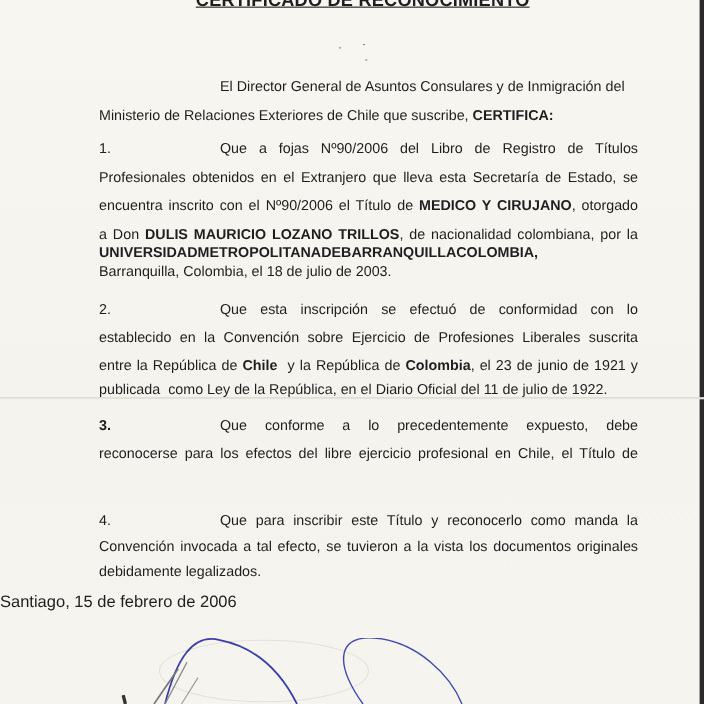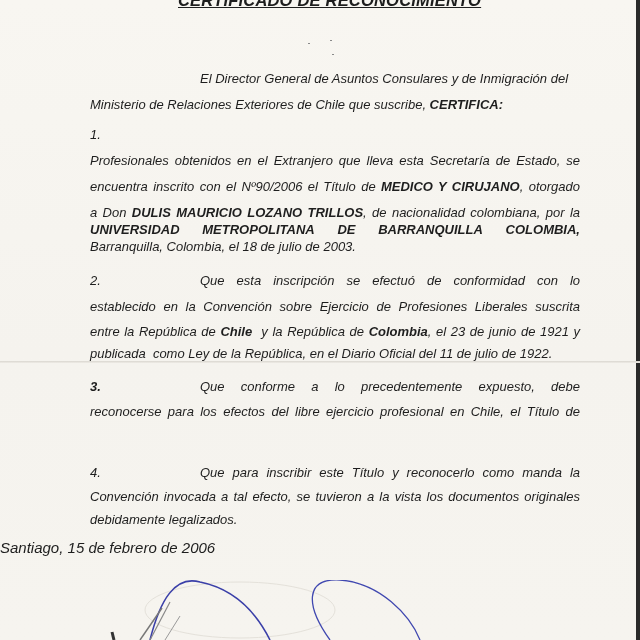--- a/index.html
+++ b/index.html
@@ -6,21 +6,20 @@
   body {
     width: 640px; height: 640px; overflow: hidden;
     background: #f7f5f0;
     font-family: "Liberation Sans", sans-serif;
     color: #1e1e1e;
     position: relative;
   }
   .page {
     position: absolute; inset: 0;
     background: linear-gradient(180deg, #f8f6f1 0%, #f5f3ee 55%, #f6f4ef 100%);
-    font-style: italic;
   }
   .fold {
     position: absolute; left: 0; right: 0; top: 361px; height: 2px;
     background: linear-gradient(180deg, #d9d6cf, #efece6);
   }
   .right-edge {
     position: absolute; top: 0; bottom: 0; right: 0; width: 4px;
     background: #2a2a2a;
   }
   .title {
@@ -56,24 +55,25 @@
   <div class="specks">
     <span class="speck" style="left:58px;top:3px"></span>
     <span class="speck" style="left:80px;top:0px"></span>
     <span class="speck" style="left:82px;top:14px"></span>
   </div>
 
   <div class="ind" style="left:90px;top:97px"><span>Ministerio de Relaciones Exteriores de Chile que suscribe, </span><b>CERTIFICA:</b></div>
   <div class="ind" style="left:200px;top:71px">El Director General de Asuntos Consulares y de Inmigración del</div>
 
   <div class="num" style="top:127px">1.</div>
+  <div class="line justify" style="left:200px;width:380px;top:127px">Que a fojas Nº90/2006 del Libro de Registro de Títulos</div>
   <div class="line justify" style="top:153px">Profesionales obtenidos en el Extranjero que lleva esta Secretaría de Estado, se</div>
   <div class="line justify" style="top:179px"><span>encuentra inscrito con el Nº90/2006 el Título de </span><b>MEDICO Y CIRUJANO</b><span>, otorgado</span></div>
   <div class="line justify" style="top:205px"><span>a Don </span><b>DULIS MAURICIO LOZANO TRILLOS</b><span>, de nacionalidad colombiana, por la</span></div>
-  <div class="line" style="top:221px;display:flex;justify-content:space-between;top:222px">
+  <div class="line" style="top:221px;display:flex;justify-content:flex-start;top:222px">
     <b>UNIVERSIDAD</b>
     <b>METROPOLITANA</b>
     <b>DE</b>
     <b>BARRANQUILLA</b>
     <b>COLOMBIA,</b>
   </div>
   <div class="line" style="top:239px">Barranquilla, Colombia, el 18 de julio de 2003.</div>
 
   <div class="num" style="top:273px">2.</div>
   <div class="line justify" style="left:200px;width:380px;top:273px">Que esta inscripción se efectuó de conformidad con lo</div>

